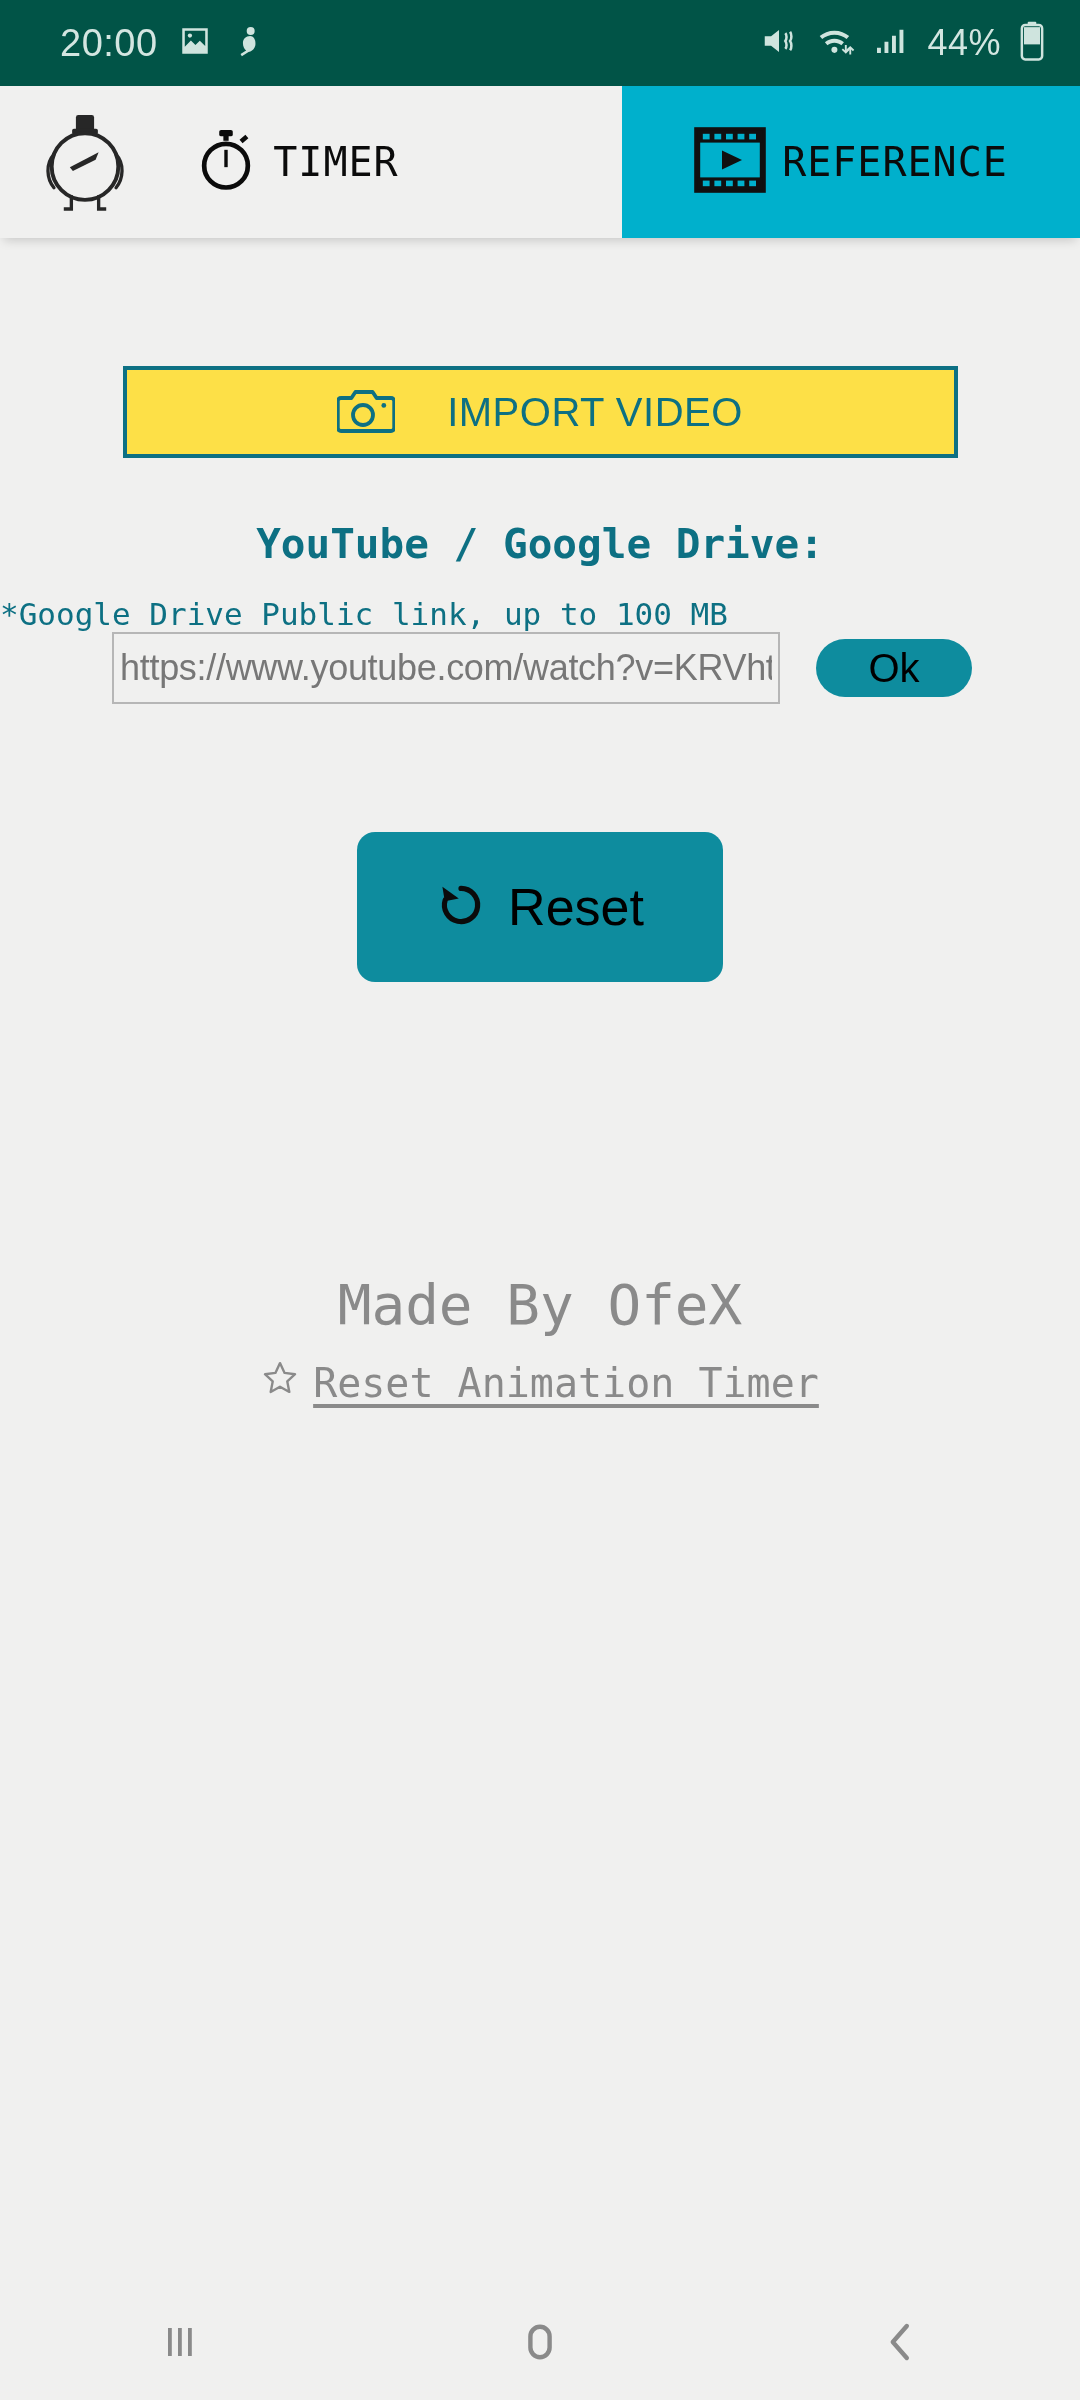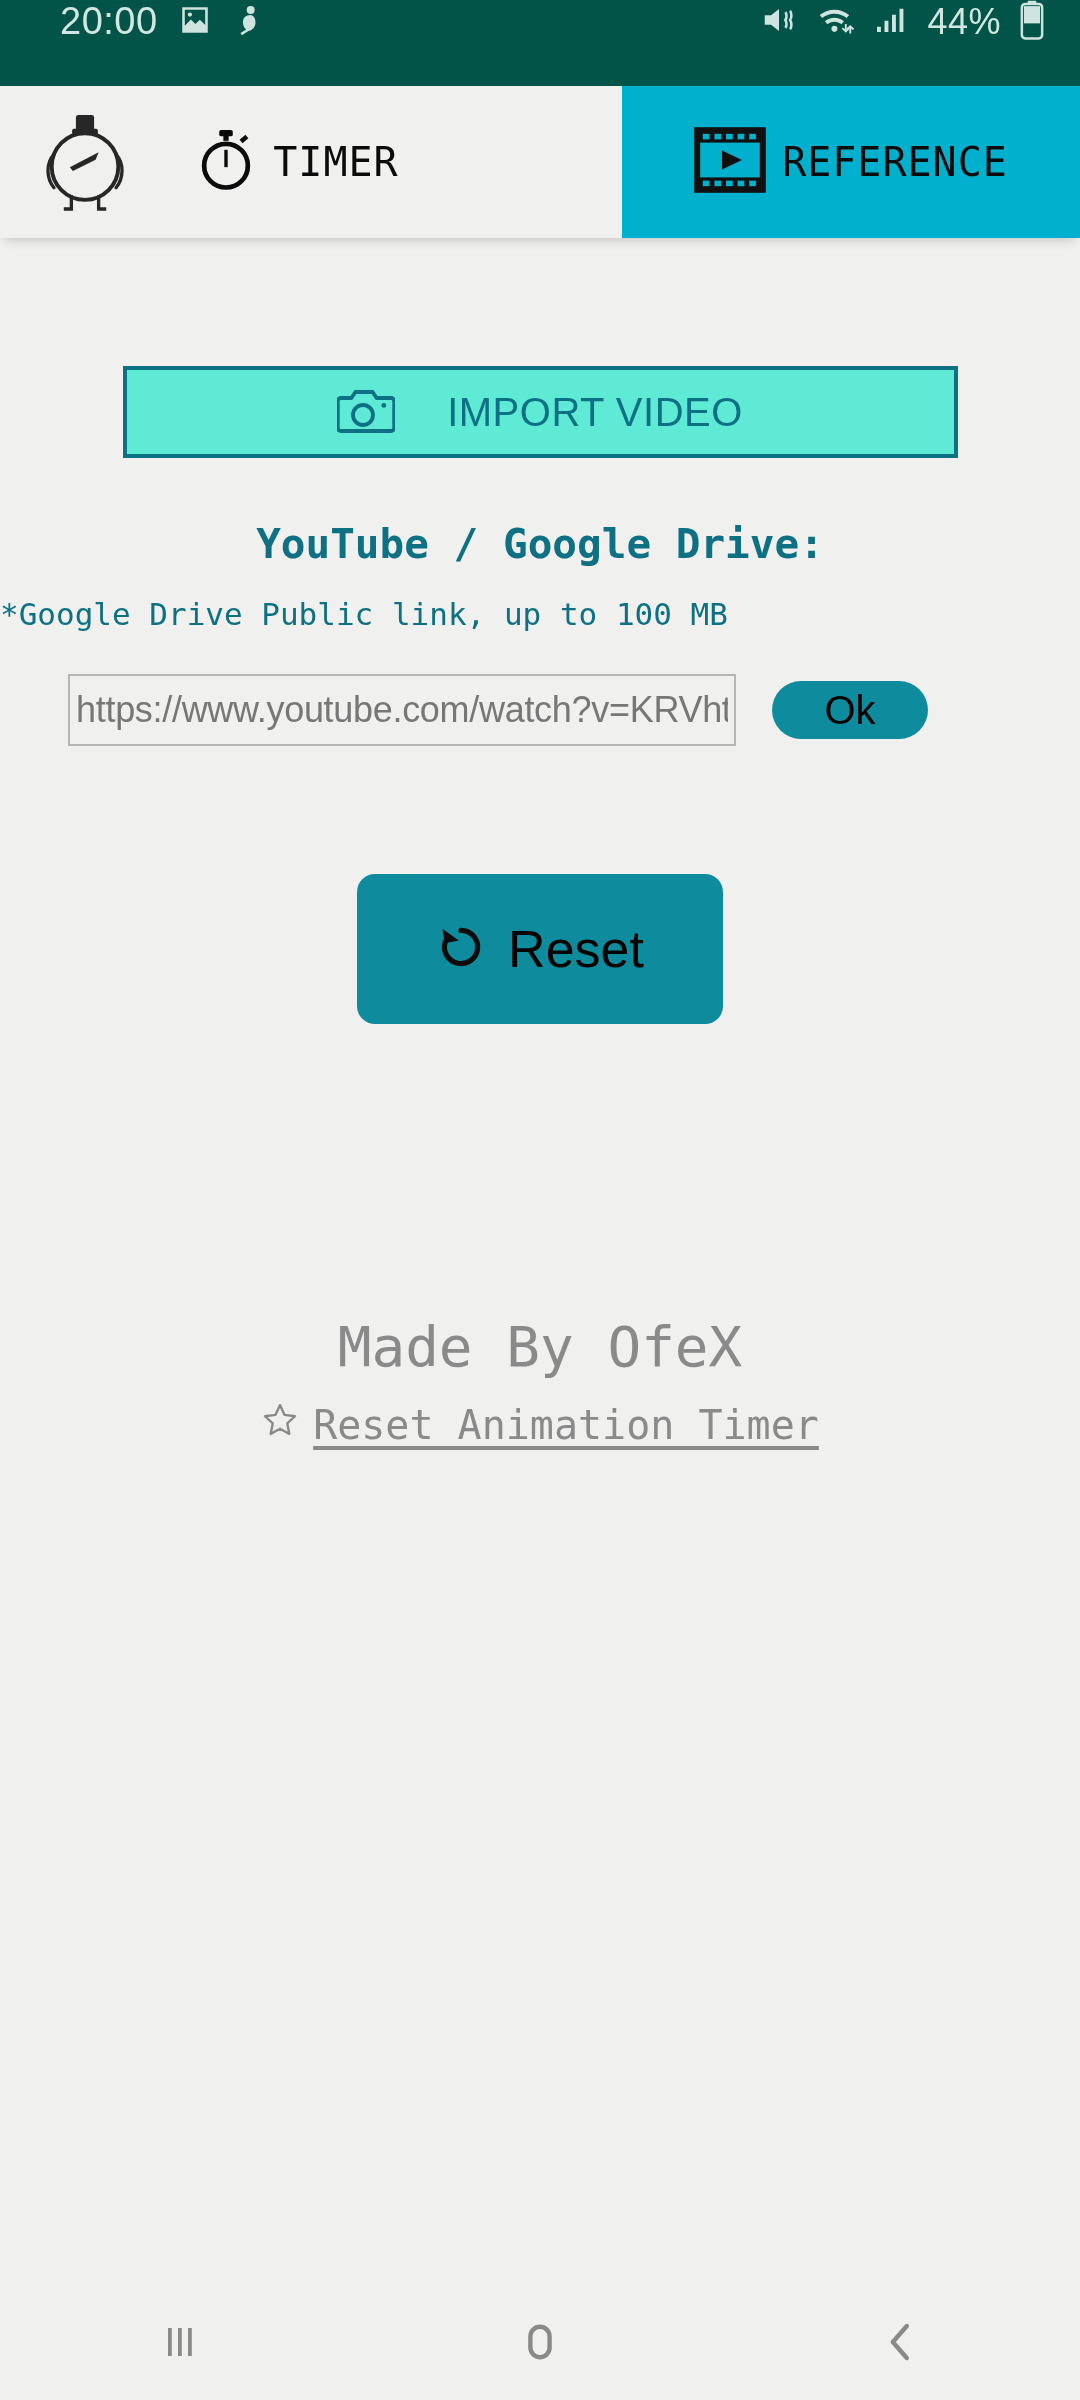--- a/index.html
+++ b/index.html
@@ -7,21 +7,21 @@
     width:1080px; height:2400px;
     background:#f0f0ef;
     font-family:"Liberation Sans", sans-serif;
     overflow:hidden;
   }
   .phone { position:relative; width:1080px; height:2400px; background:#f0f0ef; }
 
   
   .statusbar{
     position:absolute; top:0; left:0; width:1080px; height:86px;
-    background:#015447; display:flex; align-items:flex-start;
+    background:#015447; display:flex; align-items:center;
     padding:0 34px 0 60px; color:#cfe4de;
   }
   .sb-left{ display:flex; align-items:center; gap:20px; }
   .sb-time{ font-size:38px; letter-spacing:0.5px; color:#d3e6e1; font-family:"Liberation Sans", sans-serif;}
   .sb-right{ margin-left:auto; display:flex; align-items:center; gap:17px; }
   .sb-batt-text{ font-size:36px; color:#d3e6e1; letter-spacing:0.5px; }
   .ic{ display:block; }
 
   
   .tabbar{
@@ -39,43 +39,43 @@
     font-family:"DejaVu Sans Mono", monospace;
     font-size:40px; letter-spacing:1px; color:#0b0b0b; font-weight:400;
   }
   .applogo{ position:absolute; left:36px; top:26px; width:98px; height:100px; }
 
   
   .content{ position:absolute; top:238px; left:0; width:1080px; }
 
   .import-btn{
     margin:128px auto 0; width:835px; height:92px;
-    border:4px solid #0d7083; background:#5eead4;
+    border:4px solid #0d7083; background:#fde047;
     display:flex; align-items:center; justify-content:center; gap:52px;
     cursor:pointer;
   }
   .import-label{
     font-family:"Liberation Sans", sans-serif;
     font-size:40px; color:#0d7083; letter-spacing:0.5px;
   }
 
   .yt-title{
     margin-top:62px; text-align:center;
     font-family:"DejaVu Sans Mono", monospace;
     font-weight:bold; font-size:41px; color:#0d7083; letter-spacing:0px;
   }
   .yt-sub{
     margin-top:28px; 
     font-family:"DejaVu Sans Mono", monospace;
     font-size:31px; color:#0d7083; letter-spacing:0px;
   }
 
   .url-row{
-    margin-top:42px; display:flex; align-items:center;
-    padding-left:68px; gap:36px;
+    display:flex; align-items:center;
+    padding-left:112px; gap:36px;
   }
   .url-input{
     width:668px; height:72px; background:#f0f0ef;
     border:2px solid #b6b6b6; outline:none;
     font-family:"Liberation Sans", sans-serif;
     font-size:36px; color:#777777; padding:0 6px;
     letter-spacing:-0.3px;
   }
   .ok-btn{
     width:156px; height:58px; border:none; border-radius:34px;

